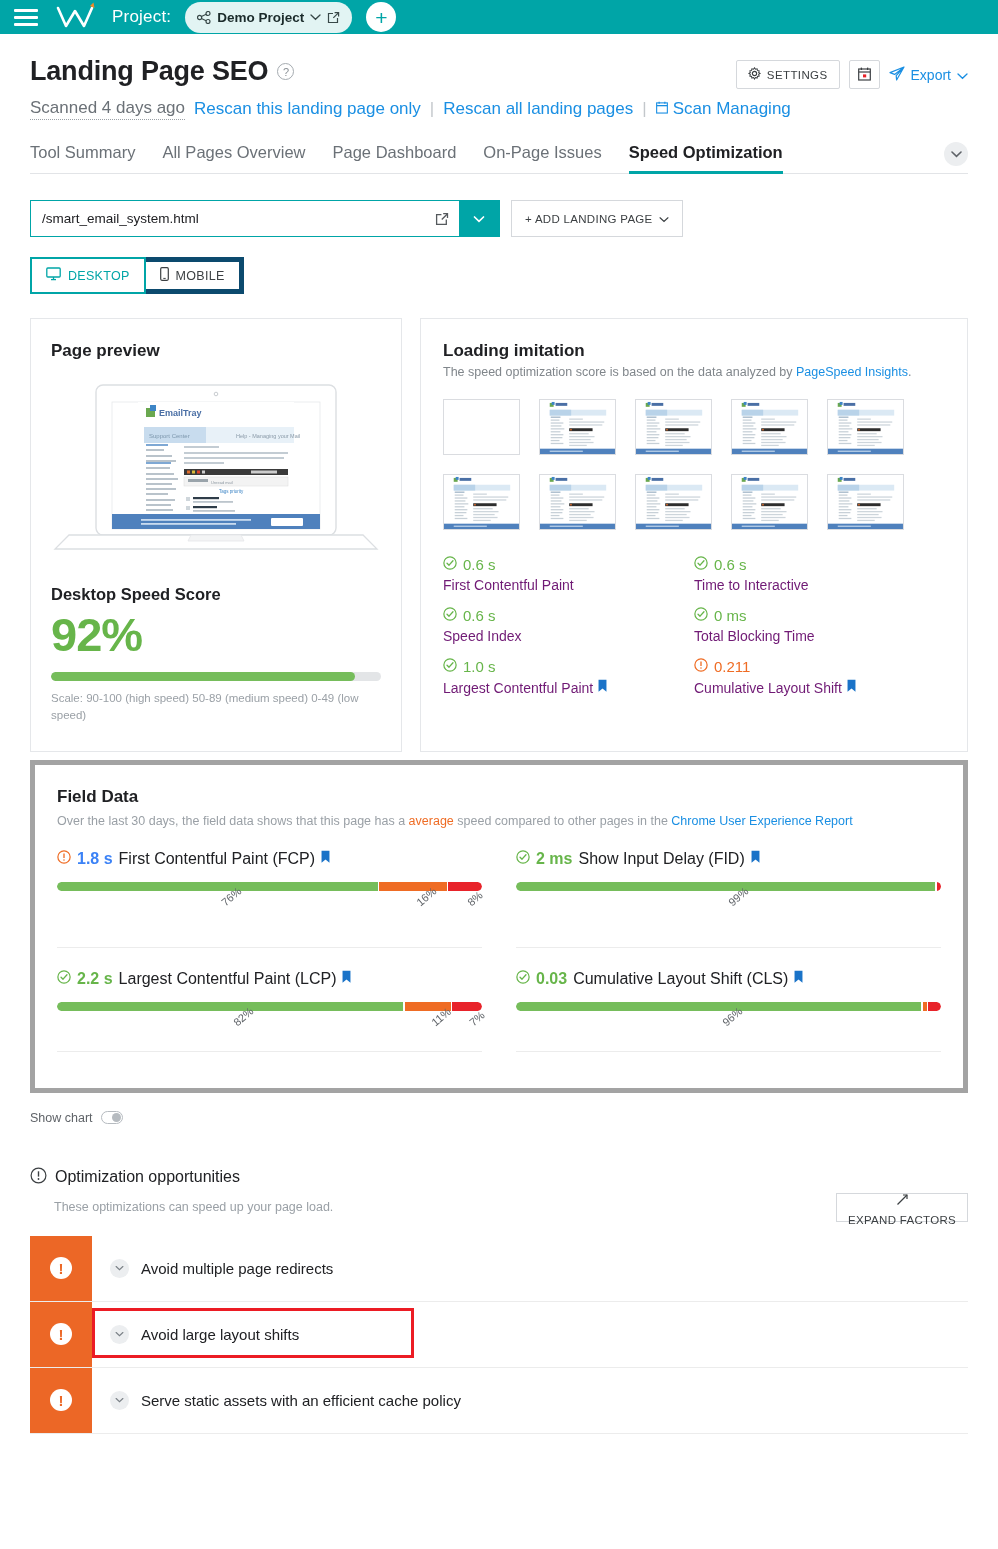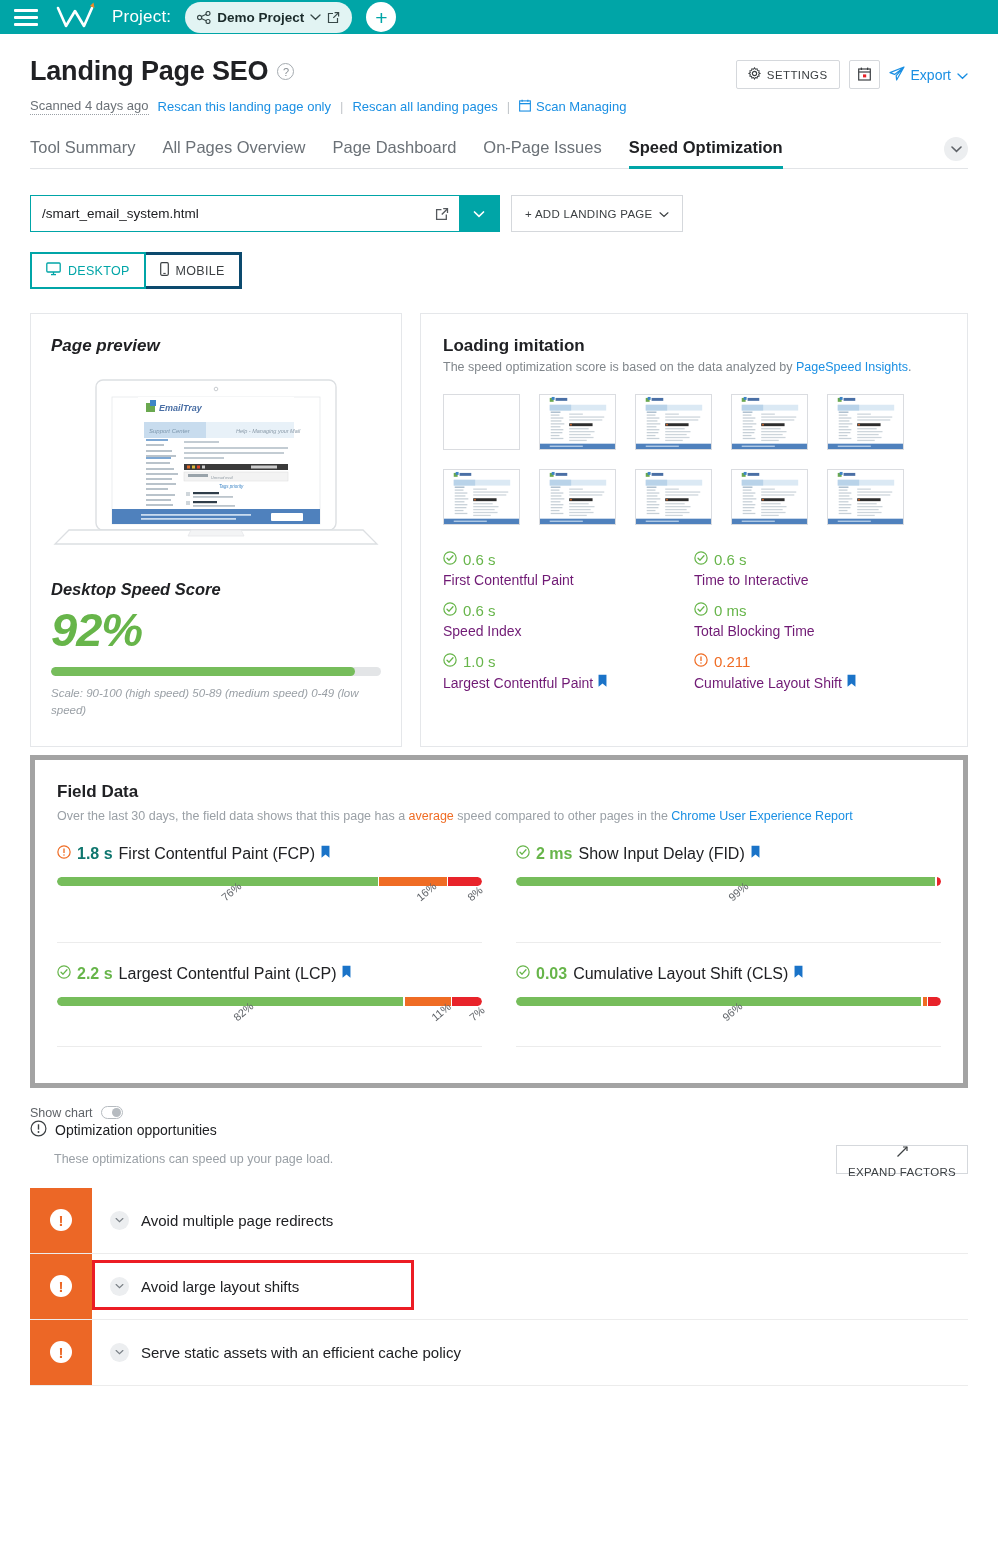--- a/index.html
+++ b/index.html
@@ -69,21 +69,21 @@
     border: 1px solid #d5d8dc; background: #fff; border-radius: 2px;
     height: 29px; padding: 0 11px; display: flex; align-items: center; gap: 6px;
     font-size: 11.5px; color: #3c4043; letter-spacing: .4px; cursor: pointer;
     font-weight: 500;
   }
   .btn-icon-only { width: 31px; padding: 0; justify-content: center; }
   .export-link {
     color: #1a8fe3; font-size: 14px; display: flex; align-items: center; gap: 6px; cursor: pointer;
   }
 
-  .subline { display: flex; align-items: center; gap: 9px; margin-top: 9px; font-size: 13px; }
+  .subline { display: flex; align-items: center; gap: 9px; margin-top: 9px; font-size: 17px; }
   .scanned { color: #6b7177; border-bottom: 1px dotted #9aa0a6; padding-bottom: 1px; }
   .lnk { color: #1a8fe3; cursor: pointer; }
   .sep { color: #c3c7cb; }
 
   
   .tabs {
     display: flex; align-items: flex-end; gap: 0;
     border-bottom: 1px solid #e2e4e7;
     margin-top: 22px; position: relative;
   }
@@ -118,29 +118,29 @@
     border: 1px solid #d5d8dc; background: #fff; height: 37px; padding: 0 13px;
     display: flex; align-items: center; gap: 6px; font-size: 11.5px;
     color: #3c4043; letter-spacing: .3px; cursor: pointer; font-weight: 500;
   }
 
   
   .device-row { display: flex; margin-top: 20px; }
   .device-btn {
     height: 37px; padding: 0 14px; display: flex; align-items: center; gap: 7px;
     font-size: 12.5px; letter-spacing: .3px; cursor: pointer; background: #fff;
-    border: 3px solid #0c4a6e; font-weight: 500;
+    border: 5px solid #0c4a6e; font-weight: 500;
   }
   .device-btn + .device-btn { border-left: none; }
   .device-btn.active { border: 2px solid #00a5a7; color: #00a5a7; }
 
   
   .cards-row { display: flex; gap: 18px; margin-top: 24px; align-items: stretch; }
   .card { background: #fff; border: 1px solid #e5e7ea; }
-  .card-preview { width: 372px; padding: 22px 20px 26px; font-style: italic; }
+  .card-preview { width: 372px; padding: 22px 20px 26px; }
   .card-loading { flex: 1; padding: 22px 22px 28px; }
   .card-h { font-size: 17px; color: #202124; font-weight: bold; margin: 0 0 4px; }
   .card-sub { font-size: 12.5px; color: #80868b; margin: 4px 0 0; }
 
   .laptop { margin: 22px auto 0; width: 330px; }
 
   .score-h { font-size: 16.5px; font-weight: bold; color: #202124; margin-top: 20px; }
   .score-val { font-size: 47px; font-weight: bold; color: #67b54a; line-height: 1.15; margin-top: 4px; letter-spacing: -1px; }
   .score-bar { height: 9px; border-radius: 5px; background: #e3e5e7; margin-top: 10px; overflow: hidden; }
   .score-bar > div { height: 100%; background: #76bd5b; border-radius: 5px; }
@@ -170,21 +170,21 @@
   .field-card { background: #fff; border: 5px solid #a3a3a3; margin-top: 8px; padding: 22px 22px 20px; }
   .fd-h { font-size: 17px; font-weight: bold; color: #202124; margin: 0; }
   .fd-sub { font-size: 12.5px; color: #9aa0a6; margin-top: 7px; }
   .fd-sub .hl { color: #ef6c24; }
   .fd-grid { display: grid; grid-template-columns: 1fr 1fr; column-gap: 34px; margin-top: 22px; }
   .fd-item { padding-bottom: 16px; }
   .fd-item.row2 { border-top: 1px solid #ececec; padding-top: 22px; margin-top: 4px; }
   .fd-title { display: flex; align-items: center; gap: 6px; font-size: 16px; color: #202124; }
   .fd-title .num { font-weight: bold; }
   .fd-title .num.good { color: #67b54a; }
-  .fd-title .num.warn { color: #0f766e; }
+  .fd-title .num.warn { color: #3b82f6; }
   .fd-bar { display: flex; height: 9px; border-radius: 5px; overflow: hidden; margin-top: 14px; gap: 1.5px; }
   .fd-bar > span:first-child { border-radius: 5px 0 0 5px; }
   .fd-bar > span:last-child { border-radius: 0 5px 5px 0; }
   .seg-green { background: #76bd5b; }
   .seg-orange { background: #ef6c24; }
   .seg-red { background: #e8232a; }
   .fd-pcts { position: relative; height: 34px; margin-top: 2px; }
   .fd-pct {
     position: absolute; top: 6px; font-size: 11px; color: #5f6368;
     transform: rotate(-40deg); transform-origin: left top; white-space: nowrap;
@@ -196,21 +196,21 @@
   .toggle {
     width: 22px; height: 13px; border: 1.4px solid #b6bbc0; border-radius: 7px;
     position: relative; cursor: pointer;
   }
   .toggle::after {
     content: ''; position: absolute; right: 1px; top: 1px;
     width: 9px; height: 9px; border-radius: 50%; background: #b6bbc0;
   }
 
   
-  .opt-head { display: flex; align-items: center; gap: 8px; font-size: 14px; color: #202124; }
+  .opt-head { display: flex; align-items: center; gap: 8px; margin-top: 42px; font-size: 16px; color: #202124; }
   .opt-sub-row { display: flex; justify-content: space-between; align-items: center; margin-top: 5px; padding-left: 24px; }
   .opt-sub { font-size: 12.5px; color: #9aa0a6; }
   .expand-btn {
     border: 1px solid #d5d8dc; background: #fff; height: 29px; padding: 0 11px;
     display: flex; align-items: center; gap: 6px; font-size: 11.5px; color: #3c4043;
     letter-spacing: .3px; cursor: pointer; font-weight: 500; flex-direction: column;
   }
   .opt-list { margin-top: 14px; }
   .opt-row {
     display: flex; align-items: stretch; background: #fff;

